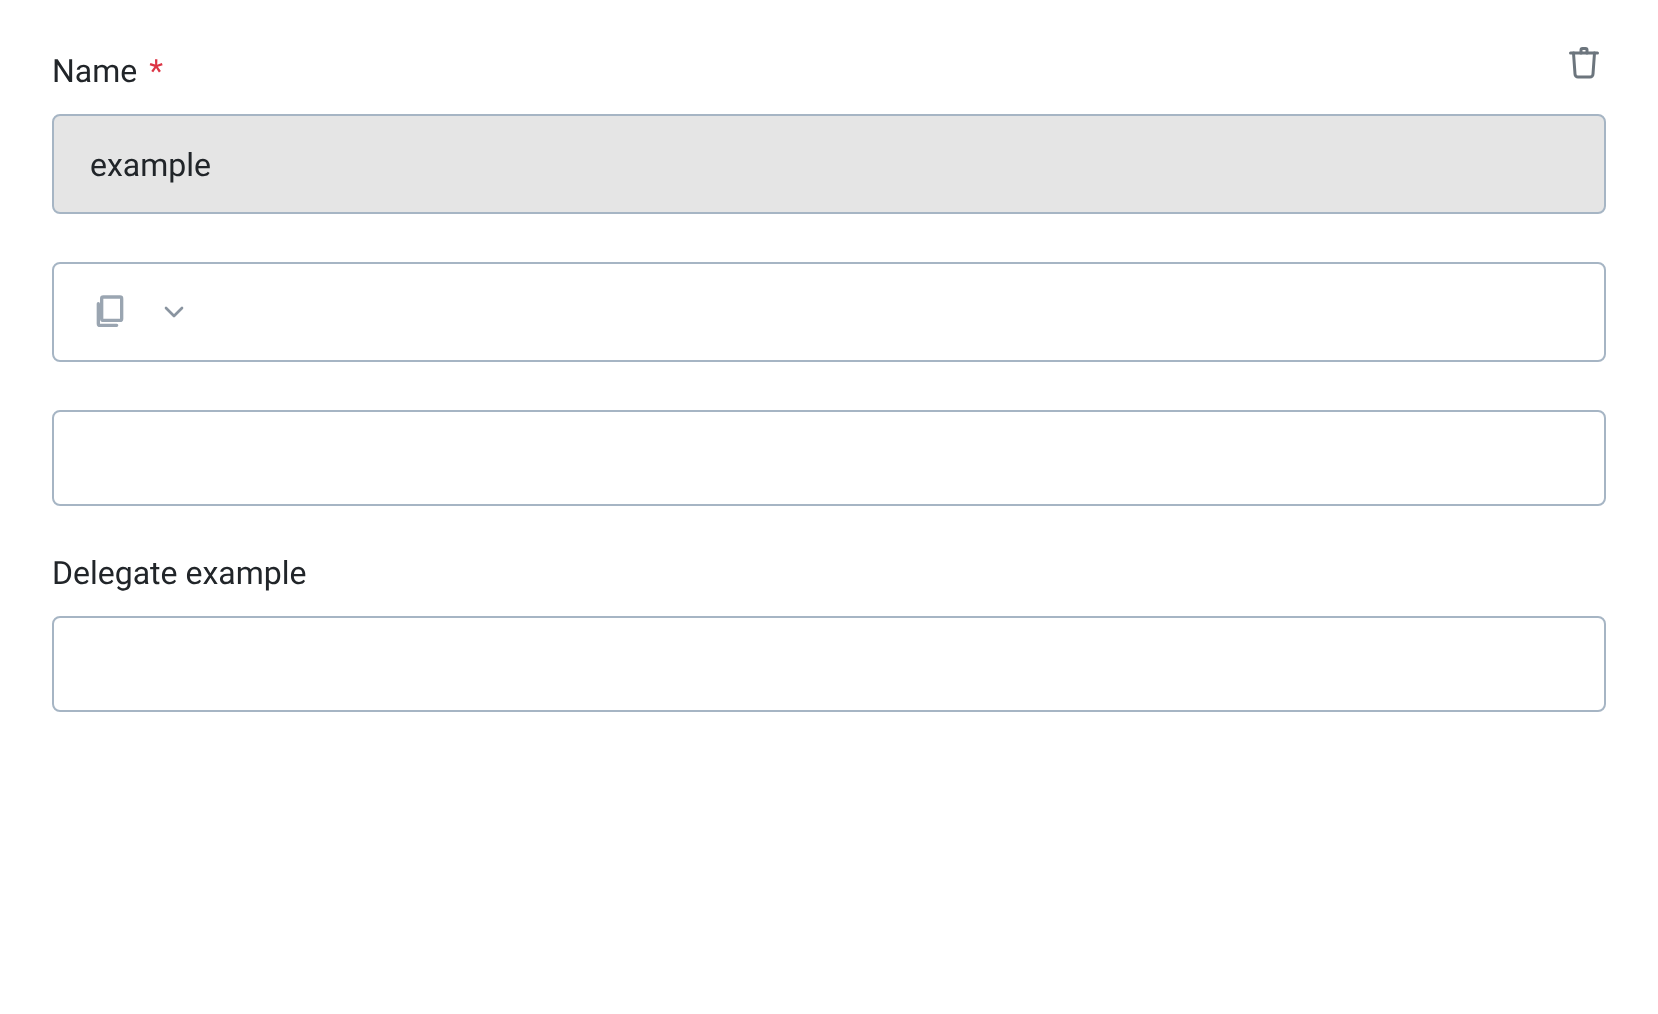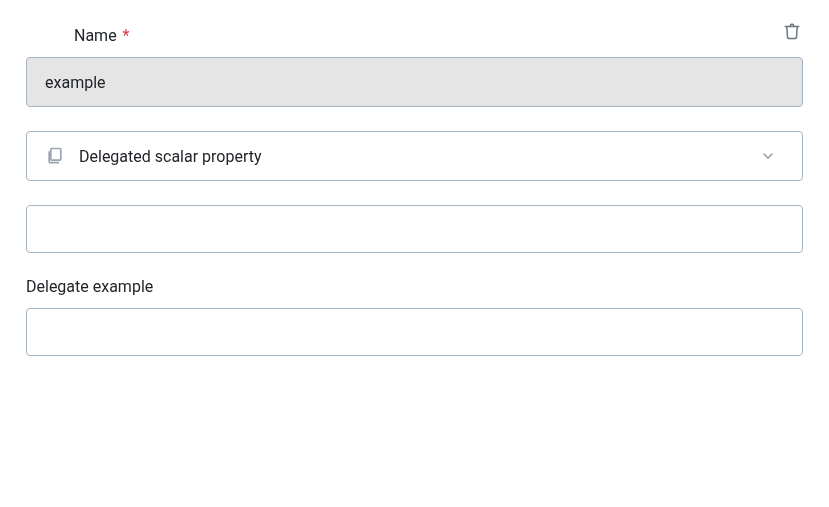--- a/index.html
+++ b/index.html
@@ -15,21 +15,20 @@
       color: #212529;
     }
     .form-container {
       position: relative;
     }
     .top-row {
       display: flex;
       align-items: flex-start;
       justify-content: flex-start;
       margin-bottom: 12px;
-      margin-left: 48px;
     }
     .label-wrapper {
       flex: 1;
     }
     .field-label {
       font-size: 16px;
       color: #212529;
       font-weight: 400;
       display: block;
     }
@@ -153,21 +152,20 @@
 
   <div class="field-group">
     <div class="select-wrapper">
       <div class="select-display">
         <span class="select-icon-wrap">
           <svg viewBox="0 0 24 24" fill="none" stroke="currentColor" stroke-width="2" stroke-linecap="round" stroke-linejoin="round">
             <rect x="7" y="3" width="12" height="14" rx="1"></rect>
             <path d="M5 7v12a1 1 0 0 0 1 1h10"></path>
           </svg>
         </span>
-        <span class="select-text">Delegated scalar property</span>
         <span class="chevron-wrap">
           <svg viewBox="0 0 24 24" fill="none" stroke="currentColor" stroke-width="2" stroke-linecap="round" stroke-linejoin="round">
             <polyline points="6 9 12 15 18 9"></polyline>
           </svg>
         </span>
       </div>
     </div>
   </div>
 
 

